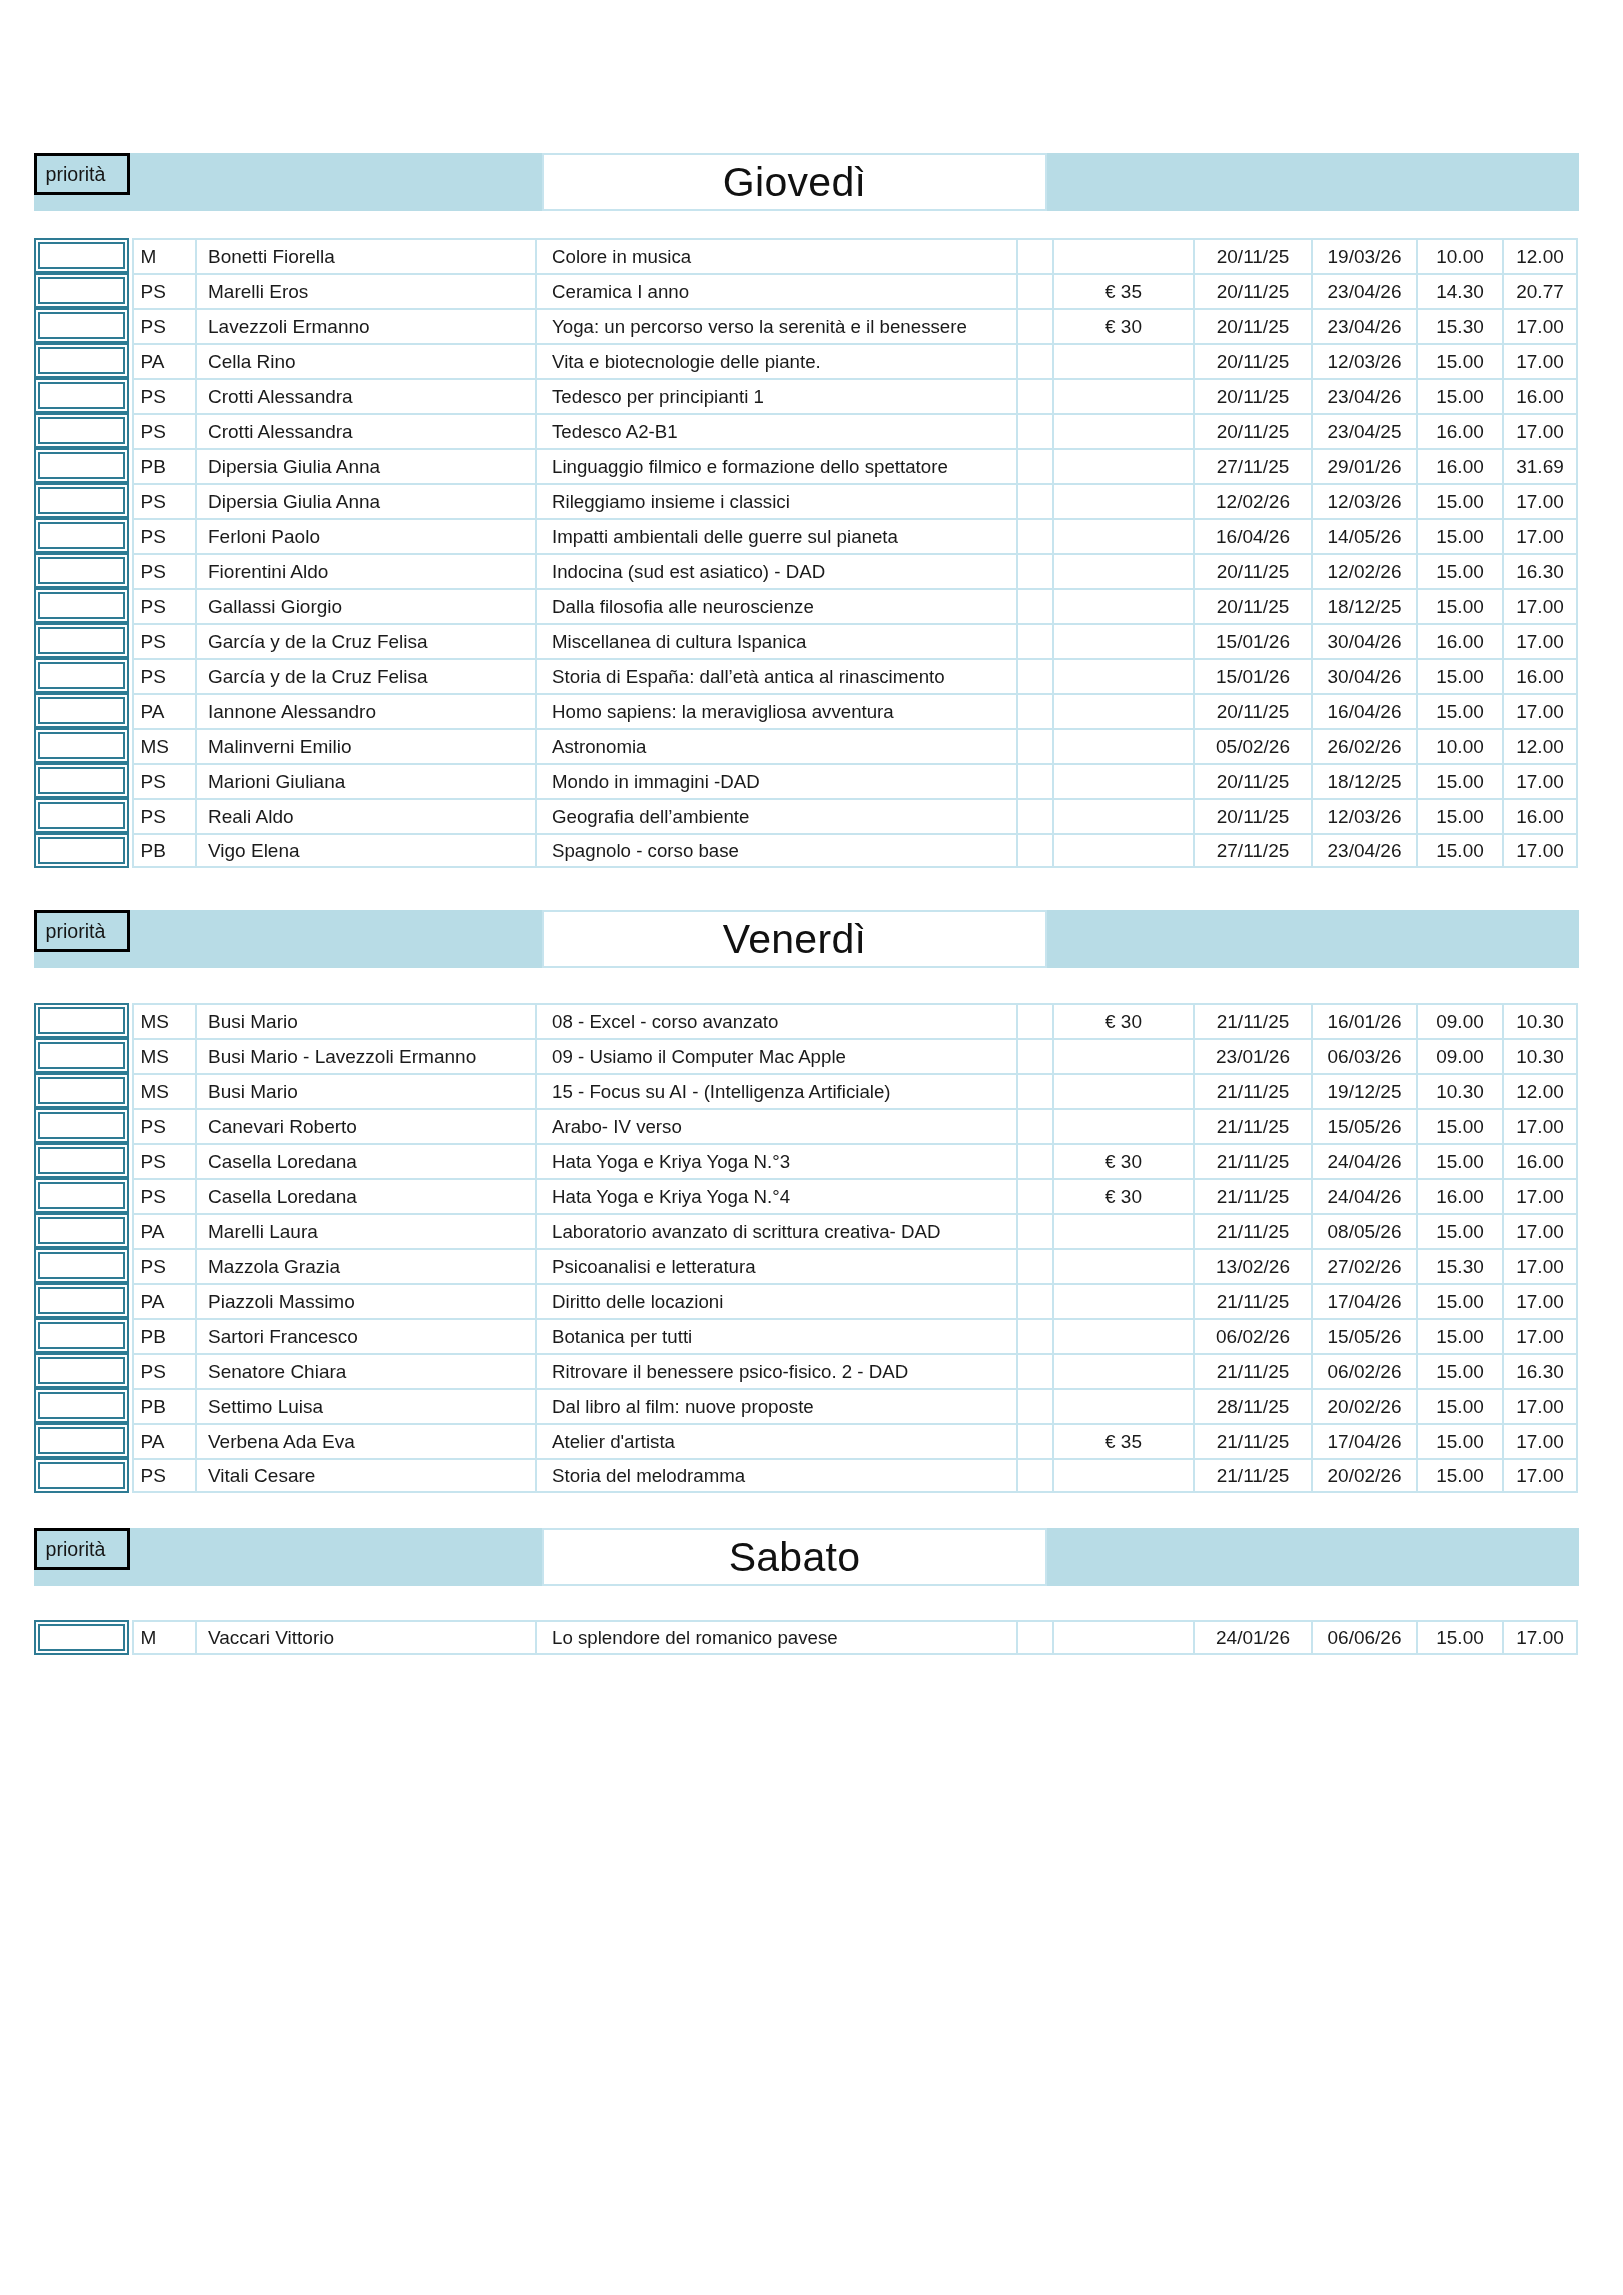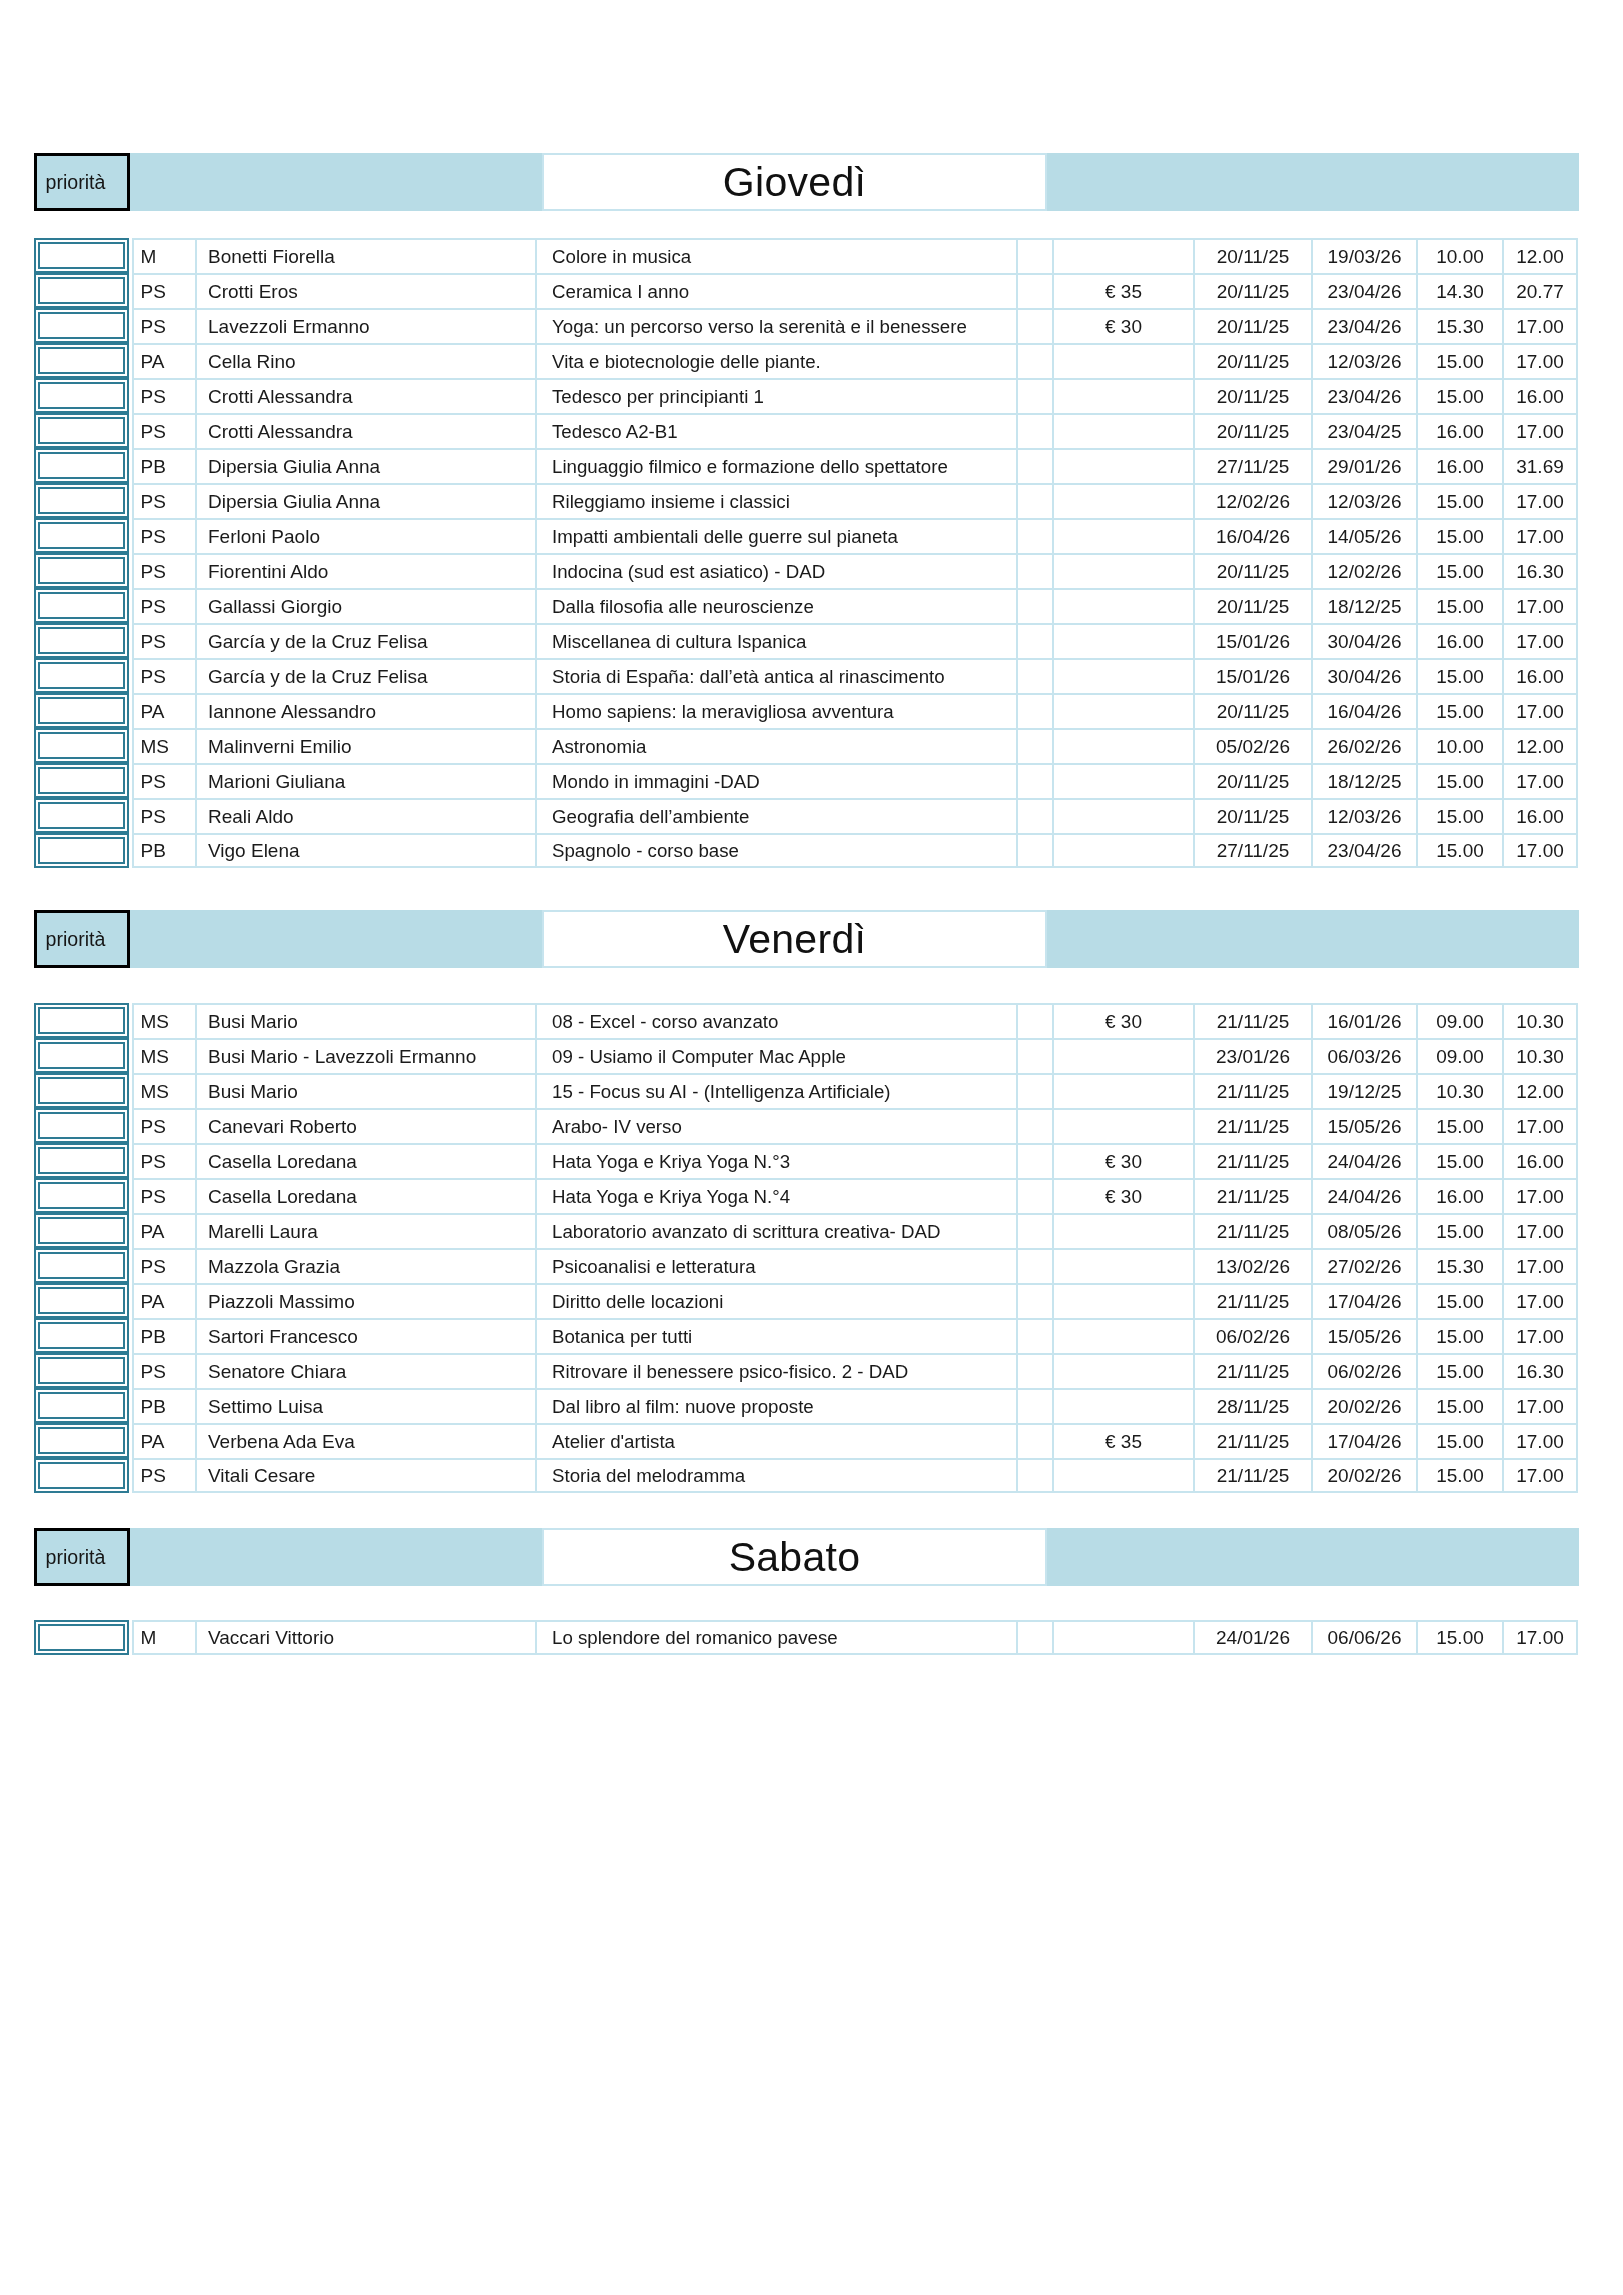--- a/index.html
+++ b/index.html
@@ -1,21 +1,21 @@
 <!DOCTYPE html>
 <html style="font-size:10.5px"><head>
 <meta charset="utf-8">
 <style>
   html,body { margin:0; padding:0; background:#ffffff; }
   body { width:1623px; height:2295px; font-family:"Liberation Sans", sans-serif; color:#1a1a1a; }
   .page { position:relative; width:1623px; height:2295px; background:#ffffff; overflow:hidden; }
 
   
   .band { position:absolute; left:34px; width:1545px; height:58px; background:#B8DCE6; }
-  .pbox { position:absolute; left:0; top:0; width:96px; height:58px; box-sizing:border-box;
+  .pbox { position:absolute; left:0; top:0; width:96px; height:42px; box-sizing:border-box;
           border:3.9px solid #000000; background:#B8DCE6; display:flex; align-items:center;
           padding-left:8.5px; }
   .pbox span { font-size:19.6px; color:#161616; }
   .titlebox { position:absolute; left:508px; top:0; width:505px; height:58px; box-sizing:border-box;
           background:#ffffff; border:2px solid #C7E4EE; display:flex; align-items:center; justify-content:center; }
   .titlebox span { font-size:41px; color:#111111; letter-spacing:0.3px; }
 
   
   .stable { position:absolute; left:34px; }
   .trow { display:grid; grid-template-columns:98px 65px 340px 481px 36px 141px 118px 105px 86px 74px;
@@ -58,21 +58,21 @@
         <div class="c d">20/11/25</div>
         <div class="c d">19/03/26</div>
         <div class="c t">10.00</div>
         <div class="c t">12.00</div>
       </div>
       <div class="trow">
         <div class="cell-cbx">
           <div class="cbxi"></div>
         </div>
         <div class="c cat">PS</div>
-        <div class="c teacher">Crotti Eros</div>
+        <div class="c teacher">Marelli Eros</div>
         <div class="c course">Ceramica I anno</div>
         <div class="c gap"></div>
         <div class="c price">€ 35</div>
         <div class="c d">20/11/25</div>
         <div class="c d">23/04/26</div>
         <div class="c t">14.30</div>
         <div class="c t">20.77</div>
       </div>
       <div class="trow">
         <div class="cell-cbx">

